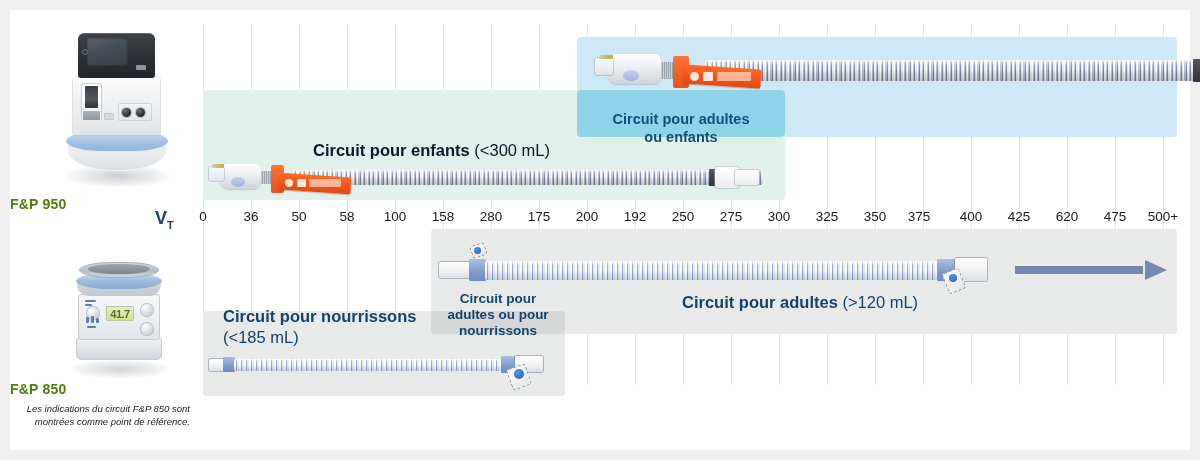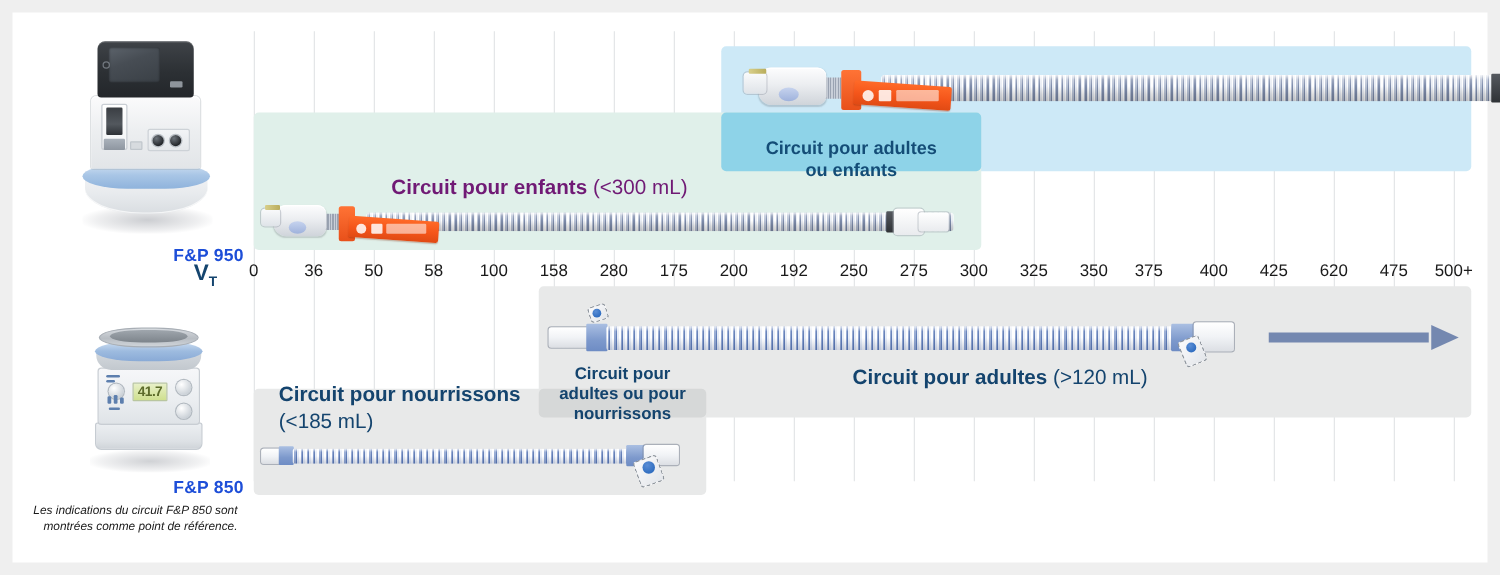--- a/index.html
+++ b/index.html
@@ -157,22 +157,22 @@
     position:absolute; display:block; background:#5d7fae; border-radius:1px;
   }
   .dev850-foot {
     position:absolute; left:14px; top:78px; width:86px; height:22px;
     background:linear-gradient(180deg,#eceff2 0%,#dde1e5 70%,#cfd4d9 100%);
     border-radius:2px 2px 5px 5px;
     border:1px solid #c6ccd2;
   }
 
   .dev-label {
-    position:absolute; width:185px; text-align:right;
-    font-size:14px; font-weight:bold; color:#1d4ed8; letter-spacing:.2px;
+    position:absolute; width:185px; text-align:left;
+    font-size:14px; font-weight:bold; color:#4d7c0f; letter-spacing:.2px;
   }
   .dev-label.l950 { top:186px; left:0; }
   .dev-label.l850 { top:371px; left:0; }
   .footnote {
     position:absolute; left:12px; top:392px; width:168px;
     font-size:9.5px; font-style:italic; color:#1a1a1a;
     line-height:1.42; text-align:right;
   }
 
   
@@ -192,21 +192,21 @@
 
   
   .band-inf   { left:8px;   top:301px; width:362px;  height:85px;  background:#e8e9e9; }
   .band-ad850 { left:236px; top:219px; width:746px;  height:105px; background:#e8e9e9; }
   .band-ovl850{ left:236px; top:301px; width:134px;  height:23px;  background:#d6d8d8; }
 
   .band-label { position:absolute; white-space:nowrap; }
   .band-label b { font-weight:bold; }
 
   .lbl-ped {
-    left:118px; top:131px; font-size:16.5px; color:#701a75;
+    left:118px; top:131px; font-size:16.5px; color:#0f172a;
   }
   .lbl-adult-top {
     left:607px; top:85px; font-size:16.5px; color:#1a9bd7;
   }
   .lbl-ovl {
     left:398px; top:101px; width:176px; text-align:center;
     font-size:14.5px; font-weight:bold; color:#144d77; line-height:1.22;
     white-space:normal;
   }
   .lbl-inf {

